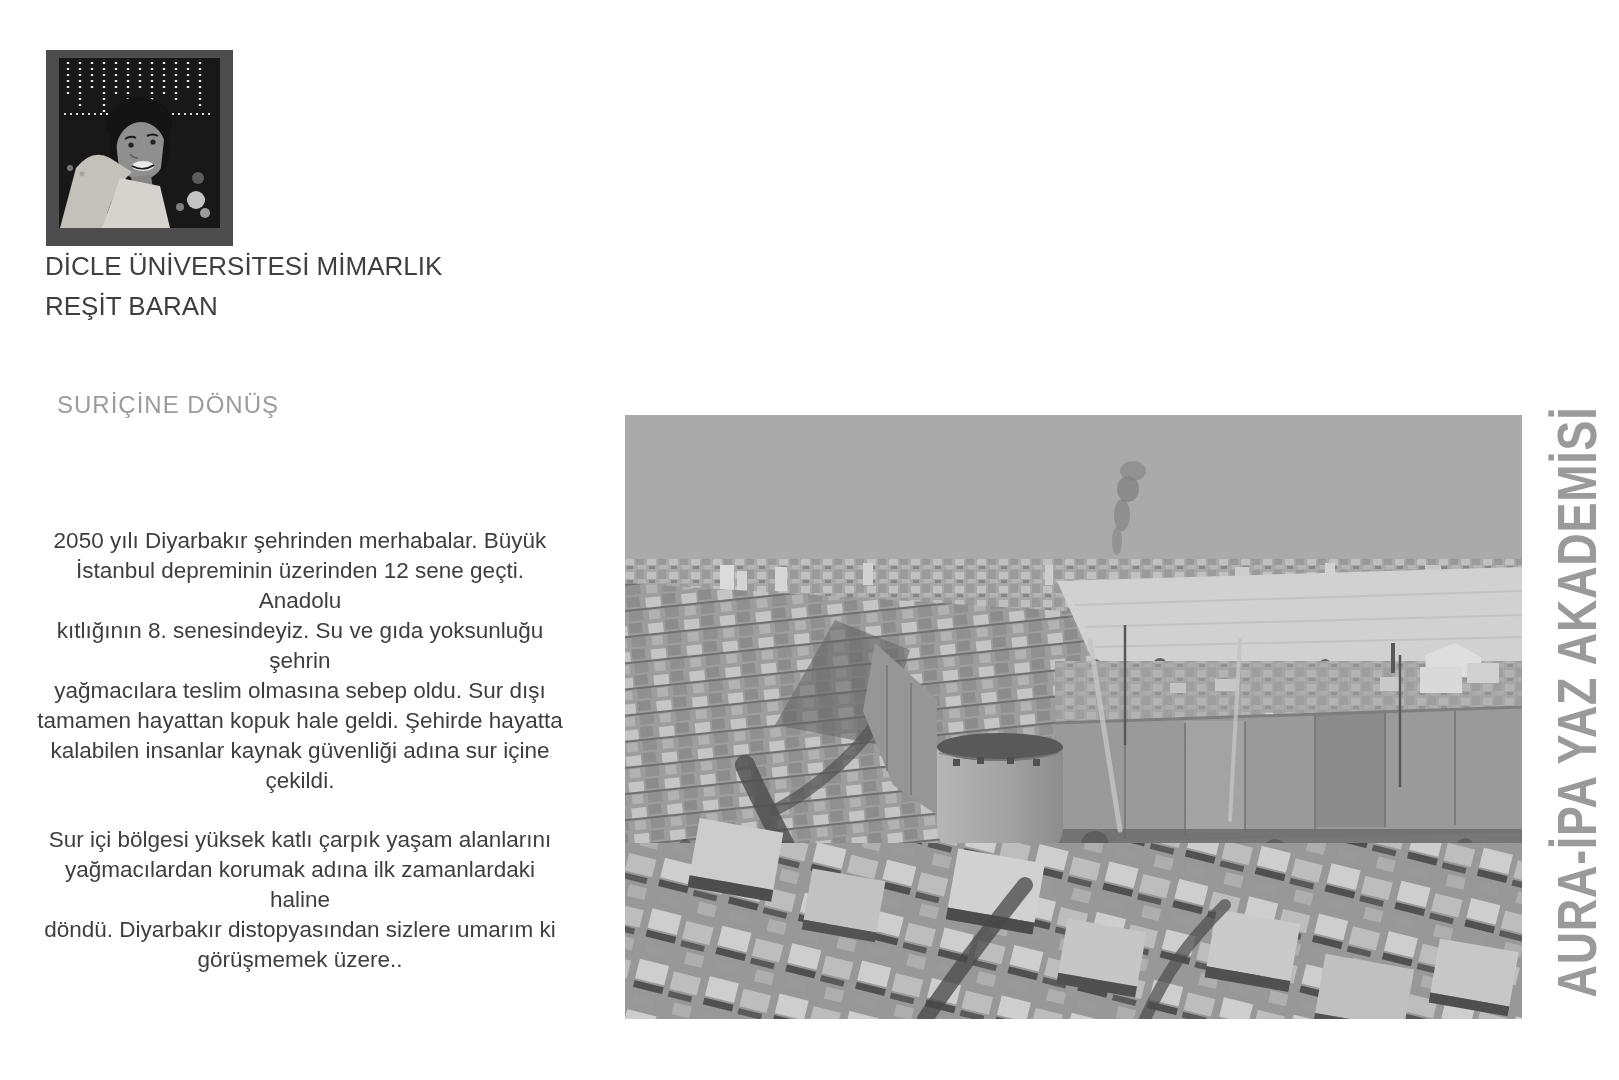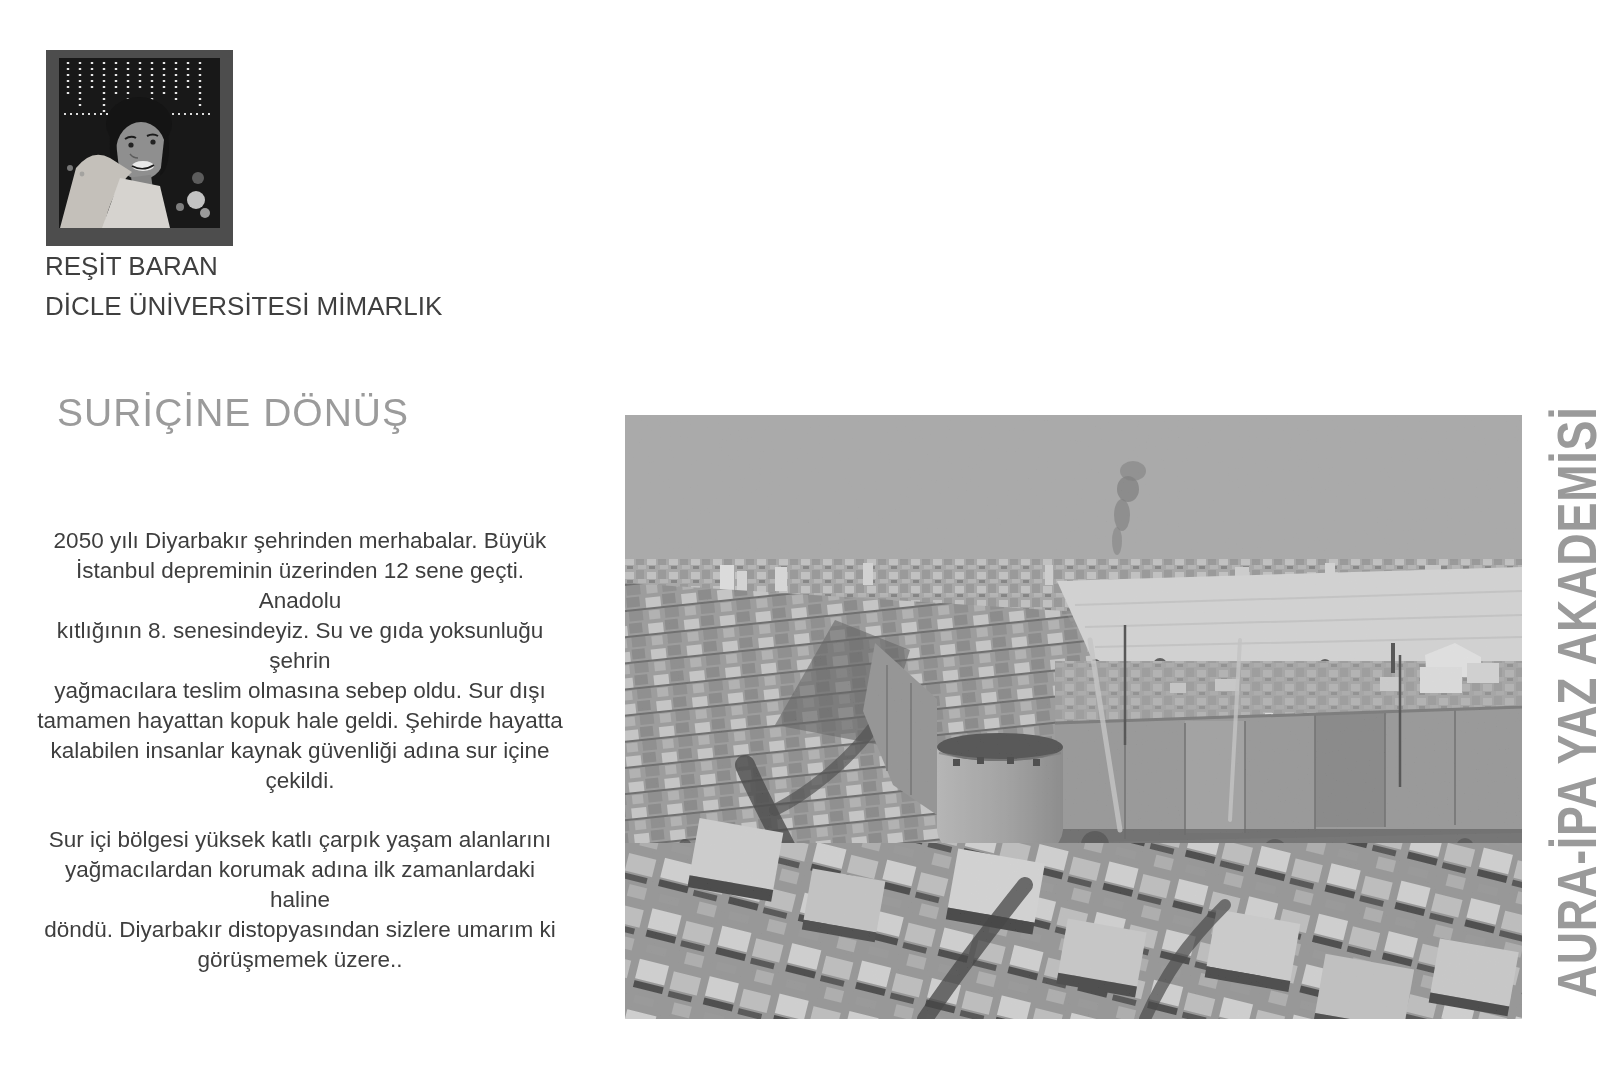--- a/index.html
+++ b/index.html
@@ -12,21 +12,21 @@
 
   .portrait{position:absolute;left:46px;top:50px;width:187px;height:196px;margin:0;}
   .portrait svg{display:block;width:100%;height:100%;}
 
   .author{position:absolute;left:45px;top:251px;color:#3f3f3f;}
   .author .line{font-size:26px;line-height:31px;}
   .author .line + .line{margin-top:9px;}
 
   .title{
     position:absolute;left:57px;top:391px;margin:0;
-    font-size:39px;font-weight:400;color:#9b9b9b;letter-spacing:1px;
+    font-size:24px;font-weight:400;color:#9b9b9b;letter-spacing:1px;
   }
 
   .body-text{
     position:absolute;left:28px;top:518px;width:544px;
     text-align:center;font-size:22.5px;line-height:30px;color:#3e3e3e;
   }
   .body-text p{margin:8px;white-space:pre-line;}
   .body-text p + p{margin-top:29px;text-align:center;}
 
   .main-photo{position:absolute;left:625px;top:415px;width:897px;height:604px;margin:0;}
@@ -84,22 +84,22 @@
         <circle cx="159" cy="163" r="5" fill="#bdbdbd" opacity="0.8"></circle>
         <circle cx="134" cy="157" r="4" fill="#a9a9a9" opacity="0.7"></circle>
         <circle cx="152" cy="128" r="6" fill="#8a8a8a" opacity="0.6"></circle>
         <circle cx="24" cy="118" r="3" fill="#9f9f9f" opacity="0.7"></circle>
         <circle cx="36" cy="124" r="2.4" fill="#8f8f8f" opacity="0.6"></circle>
       </g>
     </svg>
   </figure>
 
   <div class="author">
+    <div class="line">DİCLE ÜNİVERSİTESİ MİMARLIK</div>
     <div class="line">REŞİT BARAN</div>
-    <div class="line">DİCLE ÜNİVERSİTESİ MİMARLIK</div>
   </div>
 
   <h1 class="title">SURİÇİNE DÖNÜŞ</h1>
 
   <div class="body-text">
     <p>2050 yılı Diyarbakır şehrinden merhabalar. Büyük
 İstanbul depreminin üzerinden 12 sene geçti. Anadolu
 kıtlığının 8. senesindeyiz. Su ve gıda yoksunluğu şehrin
 yağmacılara teslim olmasına sebep oldu. Sur dışı
 tamamen hayattan kopuk hale geldi. Şehirde hayatta

